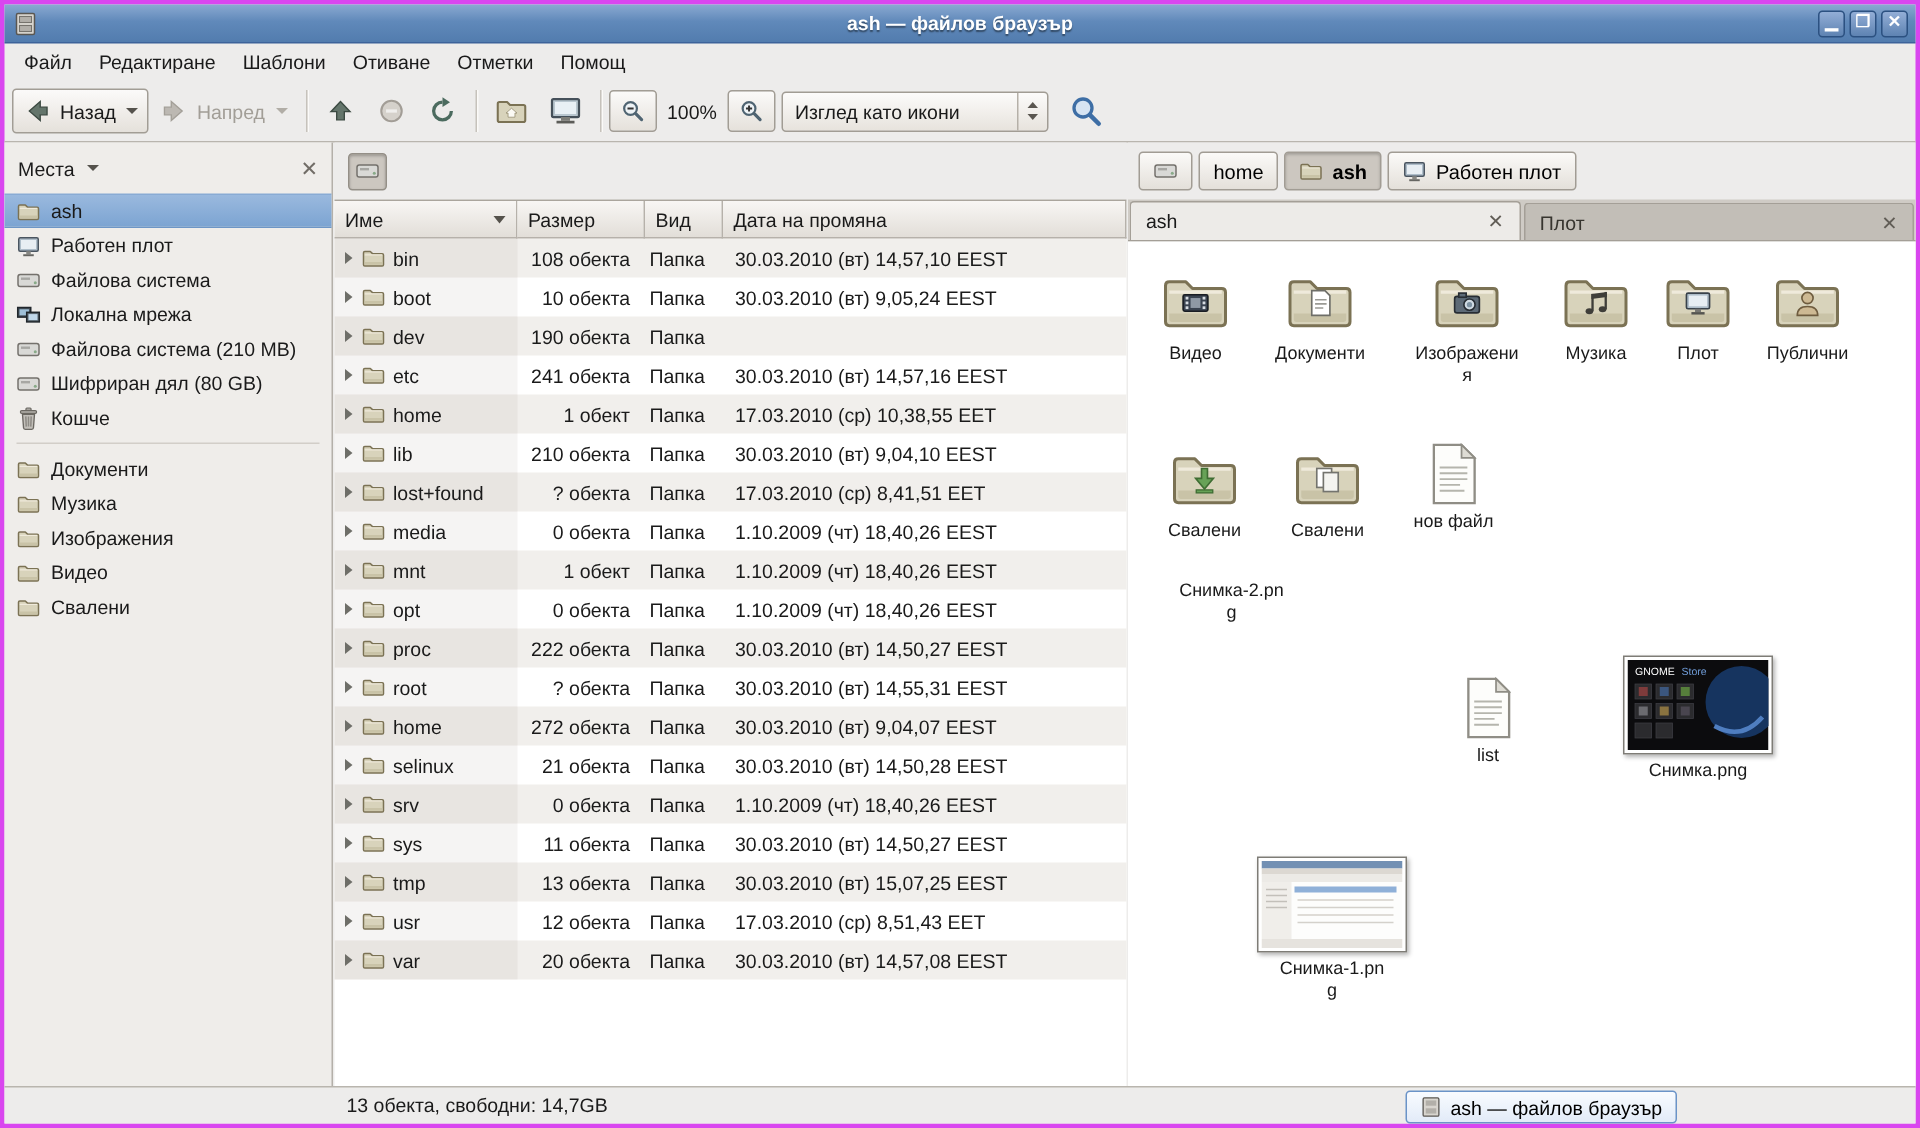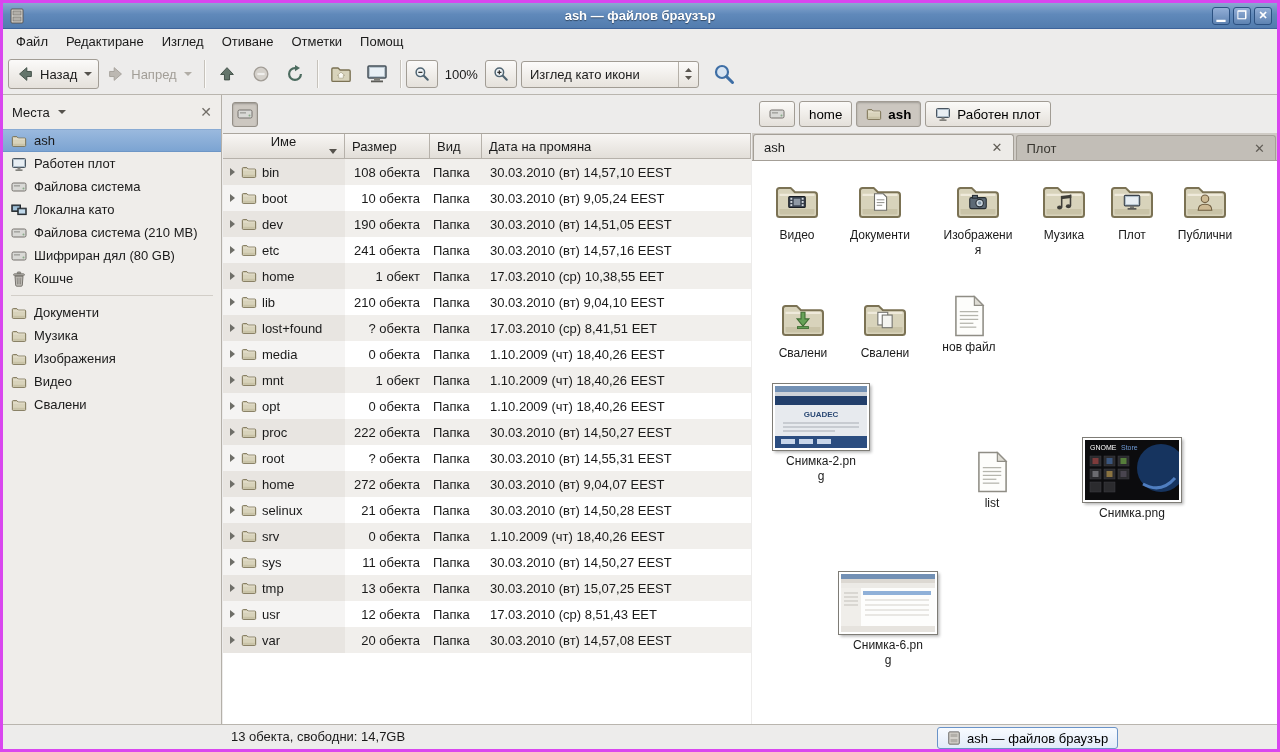--- a/index.html
+++ b/index.html
@@ -93,21 +93,21 @@
     <span class="win-buttons">
       <span class="wbtn">▁</span>
       <span class="wbtn">❒</span>
       <span class="wbtn">✕</span>
     </span>
   </div>
 
   <div class="menubar" id="menubar">
       <span class="menu-item">Файл</span>
       <span class="menu-item">Редактиране</span>
-      <span class="menu-item">Изглед</span>
+      <span class="menu-item">Шаблони</span>
       <span class="menu-item">Отиване</span>
       <span class="menu-item">Отметки</span>
       <span class="menu-item">Помощ</span>
     </div>
 
   <div class="toolbar">
     <div class="tbtn raised">
       <span>
           <svg width="20" height="20" viewBox="0 0 22 22">
             <path d="M13 4 L5 11 l8 7 v-4.2 h5 V8.2 h-5z" fill="#64756b" stroke="#3c4a42"></path>
@@ -250,21 +250,21 @@
           </div>
           <div class="side-item">
             <span>
               <svg width="16" height="16" viewBox="0 0 16 16">
                 <rect x="0.8" y="3" width="8.7" height="6.4" fill="#46525c" stroke="#20262b"></rect>
                 <rect x="2" y="4.2" width="6.3" height="4" fill="#9fc0d8"></rect>
                 <rect x="6.8" y="6.2" width="8.4" height="6.4" fill="#5a6770" stroke="#20262b"></rect>
                 <rect x="8" y="7.4" width="6" height="4" fill="#c0d8ea"></rect>
               </svg>
             </span>
-            <span>Локална като</span>
+            <span>Локална мрежа</span>
           </div>
           <div class="side-item">
             <span>
               <svg width="16" height="16" viewBox="0 0 16 16">
                 <rect x="1" y="4" width="14" height="8" rx="1.5" fill="#d9d9d6" stroke="#74716c"></rect>
                 <rect x="3" y="6" width="6" height="1.6" fill="#a7a7a3"></rect>
                 <circle cx="12.5" cy="9.5" r="1" fill="#88aa88"></circle>
               </svg>
             </span>
             <span>Файлова система (210 MB)</span>
@@ -353,21 +353,21 @@
               <svg width="16" height="16" viewBox="0 0 16 16">
                 <rect x="1" y="4" width="14" height="8" rx="1.5" fill="#d9d9d6" stroke="#74716c"></rect>
                 <rect x="3" y="6" width="6" height="1.6" fill="#a7a7a3"></rect>
                 <circle cx="12.5" cy="9.5" r="1" fill="#88aa88"></circle>
               </svg>
             </span>
         </span>
       </div>
       <div class="table">
         <div class="thead" id="thead">
-            <div class="th" style="width: 122px; flex-direction: column;">
+            <div class="th" style="width: 122px;">
               <span>Име</span>
               <span class="sortarrow"></span>
             </div>
             <div class="th" style="width: 85px;">
               <span>Размер</span>
             </div>
             <div class="th" style="width: 52px;">
               <span>Вид</span>
             </div>
             <div class="th" style="flex: 1 1 0%;">
@@ -414,21 +414,20 @@
                   <svg width="16" height="16" viewBox="0 0 48 48">
                     <path d="M4 37.5 V13.5 q0-2.6 2.6-2.6 h11 l4.4 4.4 h19.4 q2.6 0 2.6 2.6 v19.6 q0 2.6-2.6 2.6 h-34.8 q-2.6 0-2.6-2.6z" fill="#d8d3bb" stroke="#7b7254" stroke-width="3" stroke-linejoin="round"></path>
                     <path d="M6.5 17.8 h35" stroke="#efeadb" stroke-width="2.2"></path>
                     <path d="M6.5 32 v4 q0 1.6 1.6 1.6 h31.8 q1.6 0 1.6-1.6 v-4z" fill="#c9c3a7"></path>
                   </svg>
                 </span>
                 <span>dev</span>
               </div>
               <div class="tc size" style="width:85px">190 обекта</div>
               <div class="tc type" style="width:52px">Папка</div>
-              <div class="tc date">30.03.2010 (вт) 14,51,05 EEST</div>
             </div>
             <div class="trow">
               <div class="tc name" style="width:122px">
                 <span class="expander"></span>
                 <span class="ficon">
                   <svg width="16" height="16" viewBox="0 0 48 48">
                     <path d="M4 37.5 V13.5 q0-2.6 2.6-2.6 h11 l4.4 4.4 h19.4 q2.6 0 2.6 2.6 v19.6 q0 2.6-2.6 2.6 h-34.8 q-2.6 0-2.6-2.6z" fill="#d8d3bb" stroke="#7b7254" stroke-width="3" stroke-linejoin="round"></path>
                     <path d="M6.5 17.8 h35" stroke="#efeadb" stroke-width="2.2"></path>
                     <path d="M6.5 32 v4 q0 1.6 1.6 1.6 h31.8 q1.6 0 1.6-1.6 v-4z" fill="#c9c3a7"></path>
                   </svg>
@@ -889,40 +888,20 @@
                   <line x1="7" y1="21" x2="26" y2="21"></line>
                   <line x1="7" y1="25" x2="26" y2="25"></line>
                   <line x1="7" y1="29" x2="21" y2="29"></line>
                   <line x1="7" y1="33" x2="24" y2="33"></line>
                 </g>
               </svg>
             </span>
             <span class="ivlabel">нов файл</span>
           </div>
           <div class="ivitem" style="left: 14px; top: 222px; width: 110px;">
-            <span class="thumb">
-              <svg width="92" height="62" viewBox="0 0 92 62">
-                <rect width="92" height="62" fill="#e7eaee"></rect>
-                <rect width="92" height="6" fill="#7290b4"></rect>
-                <rect y="6" width="92" height="4" fill="#cdd2d8"></rect>
-                <rect y="10" width="92" height="9" fill="#223f6b"></rect>
-                <text x="46" y="31" text-anchor="middle" font-size="8" font-weight="bold" fill="#2c4a75" font-family="Liberation Sans, sans-serif">GUADEC</text>
-                <g stroke="#a8adb4">
-                  <line x1="8" y1="37" x2="84" y2="37"></line>
-                  <line x1="8" y1="41" x2="84" y2="41"></line>
-                  <line x1="8" y1="45" x2="60" y2="45"></line>
-                </g>
-                <rect y="50" width="92" height="12" fill="#2b4d80"></rect>
-                <g fill="#c8d6ea">
-                  <rect x="6" y="53" width="14" height="5"></rect>
-                  <rect x="24" y="53" width="14" height="5"></rect>
-                  <rect x="42" y="53" width="14" height="5"></rect>
-                </g>
-              </svg>
-            </span>
             <span class="ivlabel">Снимка-2.png</span>
           </div>
           <div class="ivitem" style="left: 195px; top: 290px; width: 90px;">
             <span>
               <svg width="33" height="42" viewBox="0 0 34 43">
                 <path d="M3 1.5 h19 l9 9 v31 h-28z" fill="#fdfdfb" stroke="#8f8d85" stroke-width="1.6"></path>
                 <path d="M22 1.5 l9 9 h-9z" fill="#dedcd4" stroke="#8f8d85" stroke-width="1.2"></path>
                 <g stroke="#b5b5ad" stroke-width="1.3">
                   <line x1="7" y1="17" x2="26" y2="17"></line>
                   <line x1="7" y1="21" x2="26" y2="21"></line>
@@ -981,21 +960,21 @@
                 <rect x="22" y="17" width="68" height="4" fill="#8fb0d8"></rect>
                 <g stroke="#d4d1cb">
                   <line x1="24" y1="26" x2="88" y2="26"></line>
                   <line x1="24" y1="31" x2="88" y2="31"></line>
                   <line x1="24" y1="36" x2="88" y2="36"></line>
                   <line x1="24" y1="41" x2="88" y2="41"></line>
                 </g>
                 <rect y="52" width="94" height="6" fill="#e6e3de"></rect>
               </svg>
             </span>
-            <span class="ivlabel">Снимка-6.png</span>
+            <span class="ivlabel">Снимка-1.png</span>
           </div>
         </div>
     </div>
 
   </div>
 
   <div class="statusbar">
     <span class="status-text">13 обекта, свободни: 14,7GB</span>
     <button class="task-button">
       <span>

